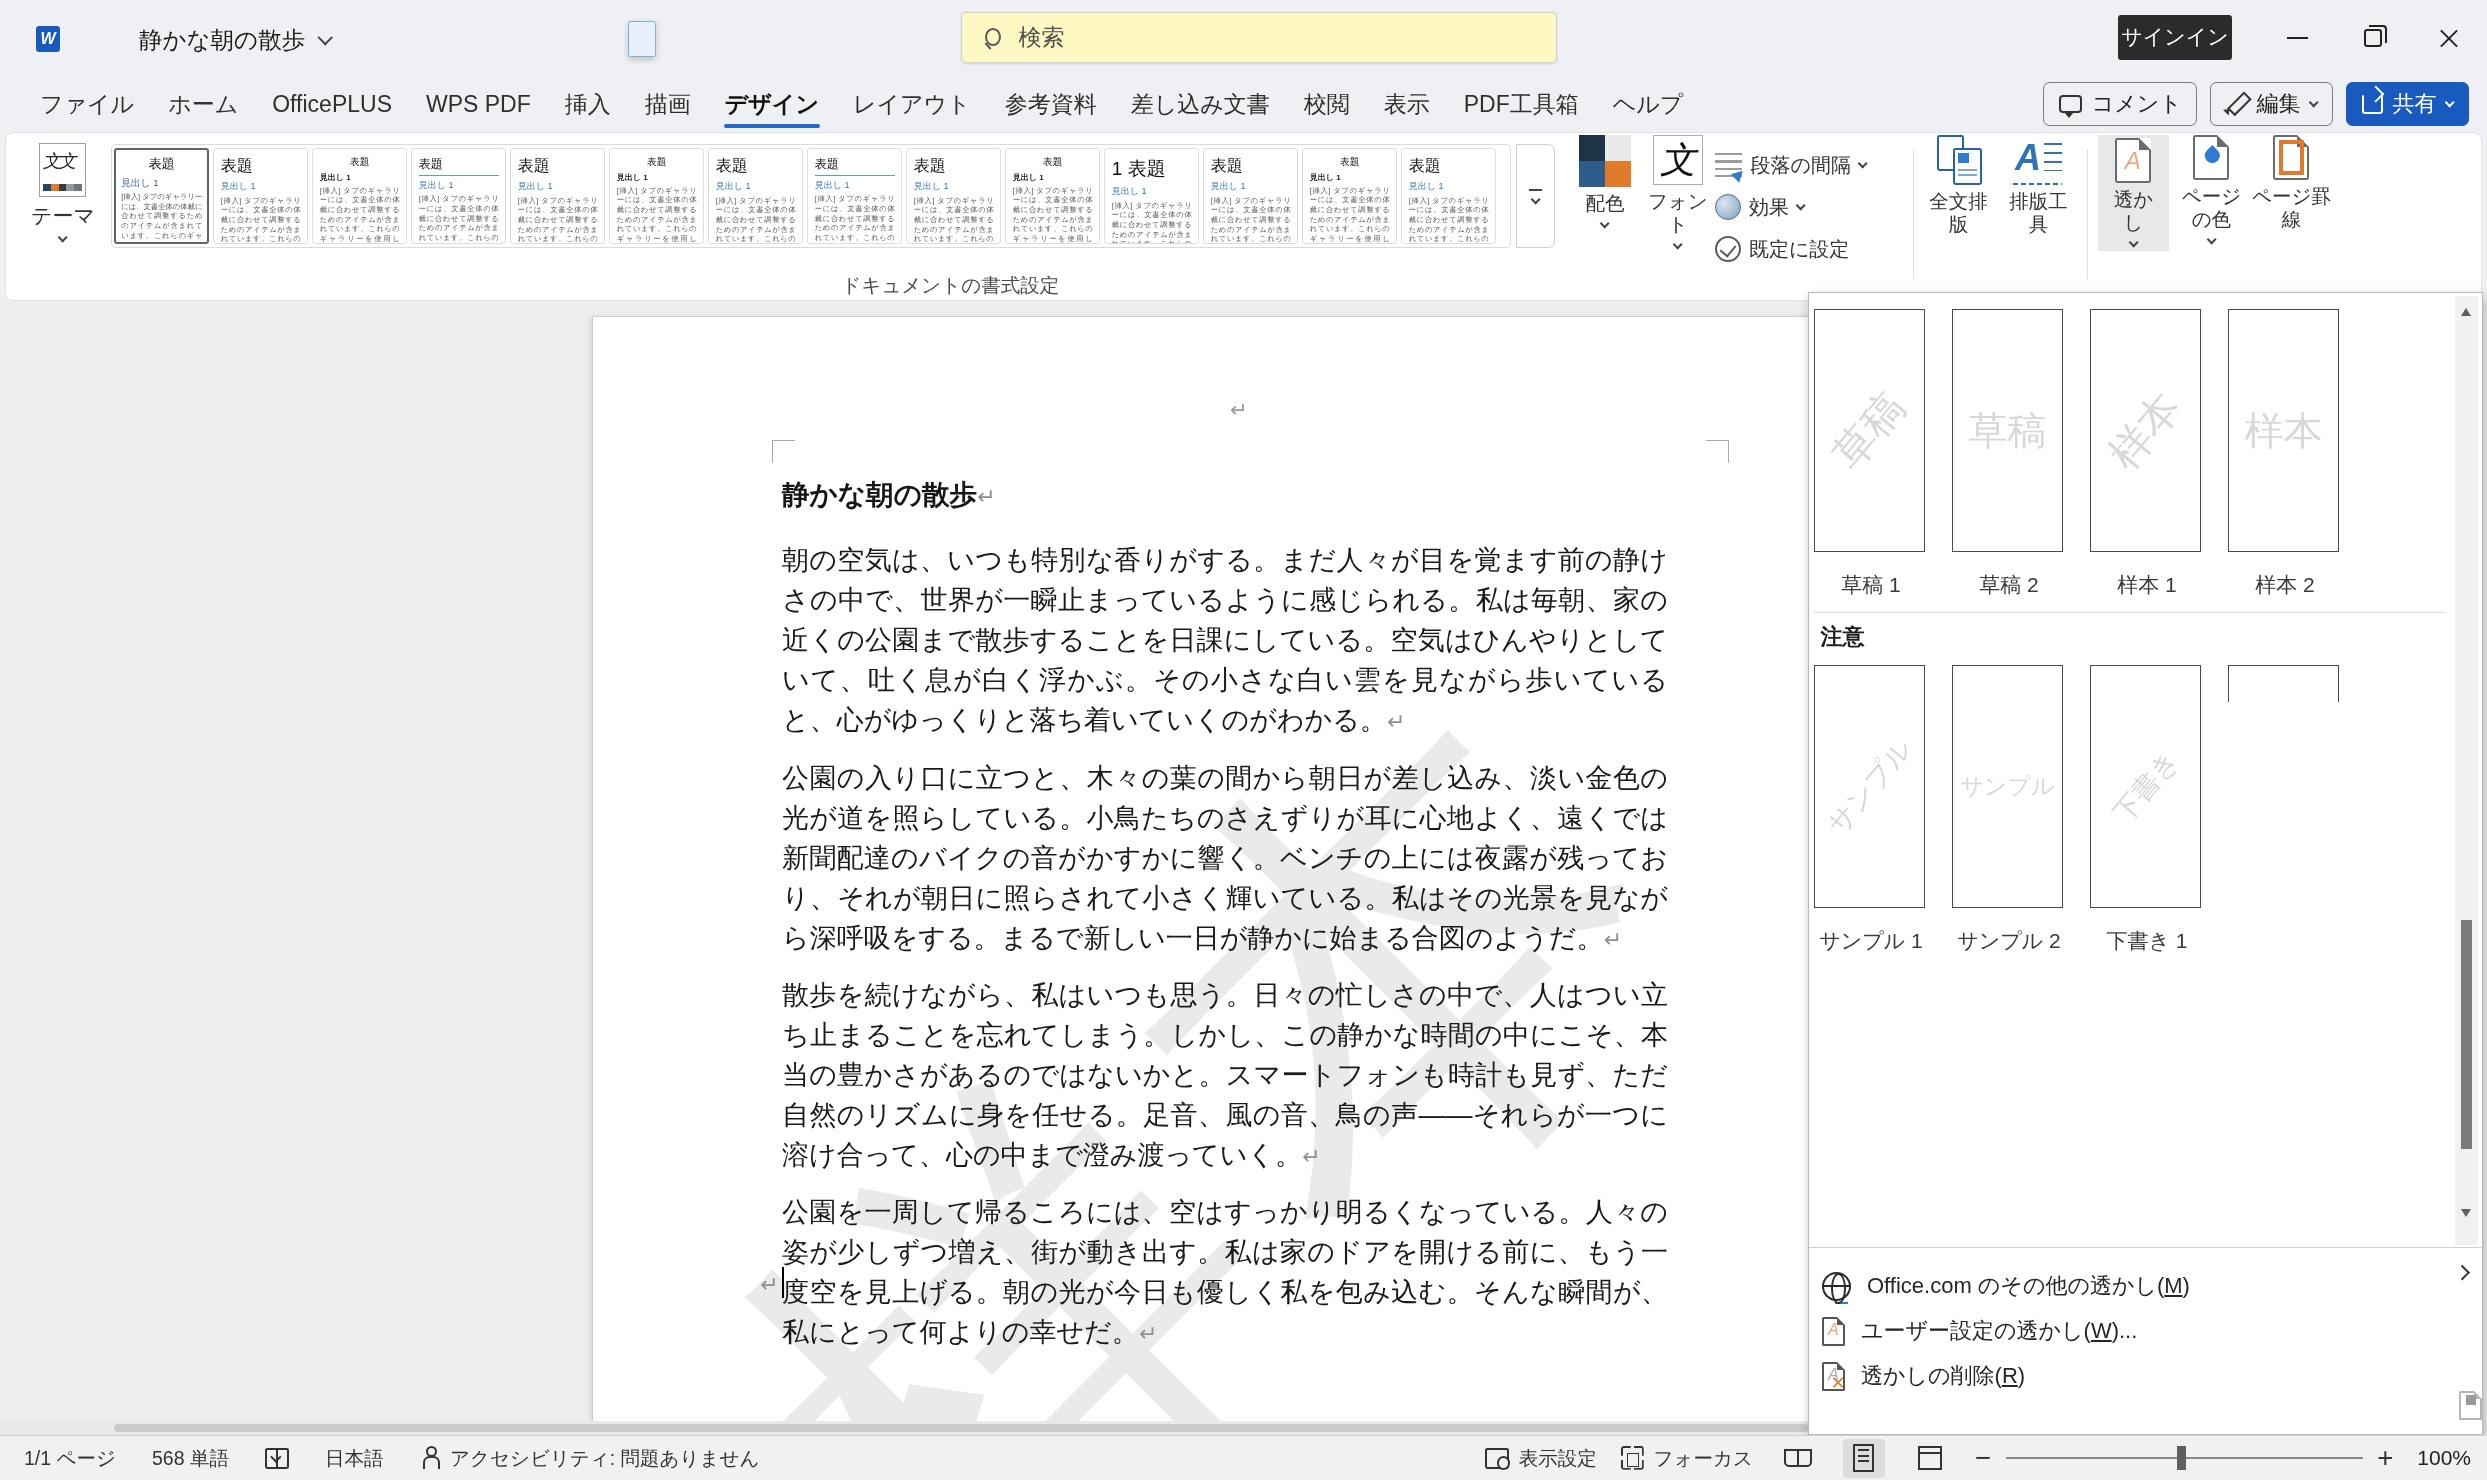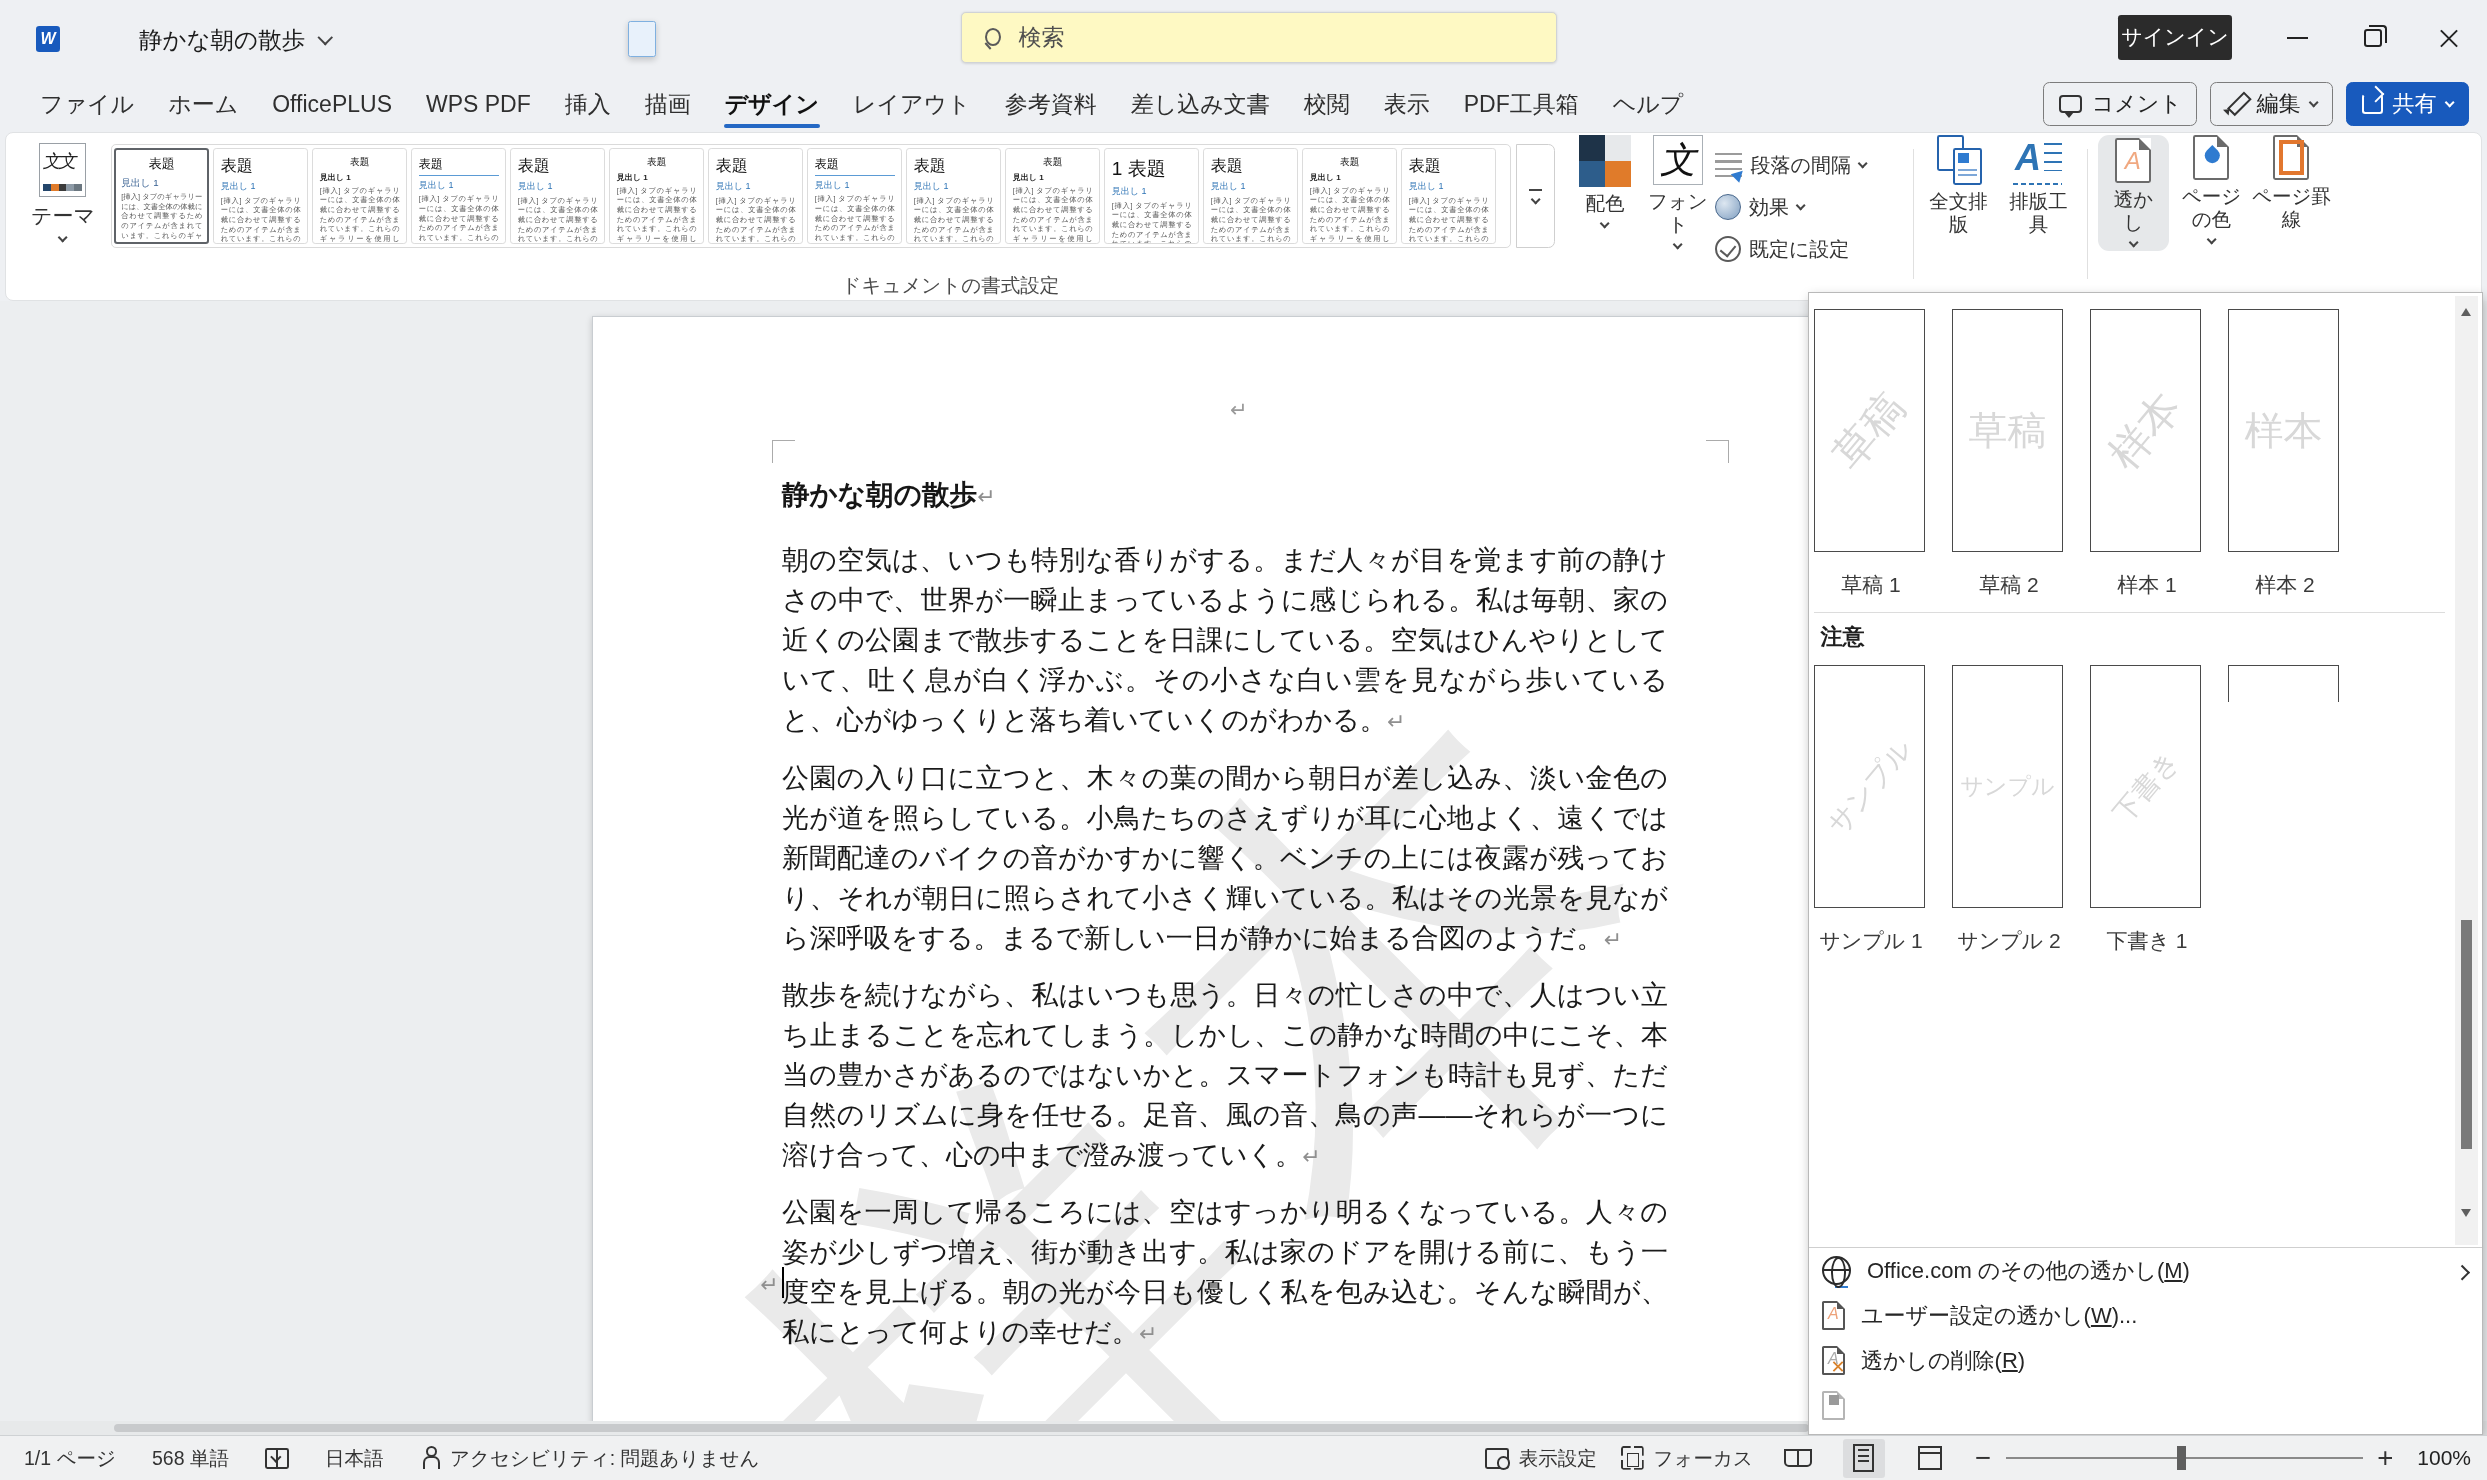--- a/index.html
+++ b/index.html
@@ -98,21 +98,21 @@
   .ic-fulllay .b1{position:absolute;left:3.2px;top:0;width:27.6px;height:36px;border:2px solid #2563ad;border-radius:2.4px;}
   .ic-fulllay .b2{position:absolute;right:1.6px;bottom:0;width:29px;height:37px;border:2px solid #2563ad;border-radius:2.4px;background:#fff;}
   .ic-fulllay .b2::before{content:"";position:absolute;left:3.2px;top:3.2px;width:11.4px;height:9.7px;background:#2f7bd0;}
   .ic-fulllay .b2::after{content:"";position:absolute;left:3.2px;bottom:4px;width:19.5px;height:9.7px;background:repeating-linear-gradient(#7da7d8 0 2px,transparent 2px 4.9px);}
   .ic-laytool{position:relative;width:50px;height:50px;}
   .ic-laytool::before{content:"A";position:absolute;left:1.6px;top:1.6px;font-size:36px;font-weight:bold;color:#2e74b5;}
   .ic-laytool::after{content:"";position:absolute;right:1.6px;top:8px;width:18px;height:27.6px;background:repeating-linear-gradient(#2e74b5 0 2.4px,transparent 2.4px 9px);}
   .ic-laytool .dots{position:absolute;left:0;bottom:0;width:49px;height:2.4px;background:repeating-linear-gradient(90deg,#2e74b5 0 4.9px,transparent 4.9px 8px);}
   .pagebtn .pg{position:relative;width:36px;height:45px;border:2px solid #6b6b6b;border-radius:2.4px;background:#fff;}
   .pagebtn .pg::before{content:"";position:absolute;right:-2px;top:-2px;border:6.5px solid #fff;border-left-color:#6b6b6b;border-bottom-color:#6b6b6b;}
-  .wm-btn{background:#e6e8ea;border-radius:11px;padding:3.2px 6.5px 4.9px;}
+  .wm-btn{background:#e6e8ea;border-radius:1px;padding:3.2px 6.5px 4.9px;}
   .wm-btn .pg::after{content:"A";position:absolute;left:7.3px;top:6.5px;font-size:24px;color:#f0a880;}
   .pc-btn .pg::after{content:"";position:absolute;left:9.7px;top:11.4px;width:14.6px;height:14.6px;background:#2f7bd0;border-radius:0 50% 50% 50%;transform:rotate(45deg);}
   .pb-btn .pg i{position:absolute;inset:3.2px;border:4.9px solid #e2772e;}
 
   
   .canvas{position:absolute;left:0;top:301px;width:100%;height:1120px;background:#eceef0;}
   .page{position:absolute;left:592px;top:14.6px;width:1411px;height:1703px;background:#fff;border:0.8px solid #c9cdd1;box-shadow:0 2.4px 6.5px rgba(0,0,0,.18);overflow:hidden;}
   .page-watermark{position:absolute;left:97px;top:503px;font-size:487px;color:#eaeaea;white-space:nowrap;transform:rotate(-45deg);letter-spacing:49px;z-index:0;font-family:"Liberation Serif","DejaVu Serif",serif;}
   .doc-content{position:relative;z-index:1;padding:159px 0 0 189px;width:1075px;}
   .doc-h1{font-size:27.6px;font-weight:bold;color:#161616;margin-bottom:27.6px;}
@@ -142,21 +142,21 @@
   .wm-item.partial .wm-thumb{height:37px;border-bottom:none;}
   .wm-label{width:114px;text-align:center;font-size:21px;color:#3a3a3a;margin-top:19px;}
   .wm-divider{width:631px;height:0.8px;background:#dcdcdc;margin:4.9px 0 9.7px;}
   .wm-header{font-size:22px;font-weight:bold;color:#1f1f1f;margin:1.6px 0 13px 6.5px;}
   .vscroll{position:absolute;right:4px;top:3.2px;width:23px;height:949px;background:#f1f1f1;}
   .vscroll .tri-up{position:absolute;left:5.7px;top:6.5px;width:0;height:0;border:5.7px solid transparent;border-bottom:8px solid #5f5f5f;}
   .vscroll .tri-down{position:absolute;left:5.7px;bottom:23px;width:0;height:0;border:5.7px solid transparent;border-top:8px solid #5f5f5f;}
   .vscroll .vthumb{position:absolute;left:5.7px;top:624px;width:11.4px;height:229px;background:#7a7a7a;}
 
   .panel-menu{border-top:0.8px solid #cfcfcf;padding:8px 0 4.9px;}
-  .pm-row{position:relative;display:flex;align-items:flex-start;gap:16px;height:45px;padding-left:13px;font-size:22px;color:#262626;}
+  .pm-row{position:relative;display:flex;align-items:flex-end;gap:16px;height:45px;padding-left:13px;font-size:22px;color:#262626;}
   .pm-row.disabled{color:#ababab;flex-direction:column;}
   .pm-key{text-decoration:underline;}
   .pm-sub{position:absolute;right:14.6px;top:11.4px;width:10.5px;height:10.5px;border-top:2.4px solid #333;border-right:2.4px solid #333;transform:rotate(45deg);}
   .ic-globe{position:relative;width:29px;height:29px;border:2px solid #2b2b2b;border-radius:50%;flex:none;}
   .ic-globe::before{content:"";position:absolute;left:0;top:10.5px;width:25px;height:2px;background:#2b2b2b;}
   .ic-globe::after{content:"";position:absolute;left:6.5px;top:-0.8px;width:11.4px;height:27px;border:2px solid #2b2b2b;border-radius:50%;}
   .ic-globe .arr{position:absolute;left:11.4px;bottom:-4.9px;width:13px;height:2.4px;background:#2f7bd0;}
   .ic-wpage{position:relative;width:23px;height:29px;border:2px solid #555;border-radius:1.6px;flex:none;background:#fff;}
   .ic-wpage::before{content:"";position:absolute;right:-2px;top:-2px;border:4.9px solid #fff;border-left-color:#555;border-bottom-color:#555;}
   .ic-wpage::after{content:"A";position:absolute;left:4px;top:2.4px;font-size:16px;color:#eda27a;}

